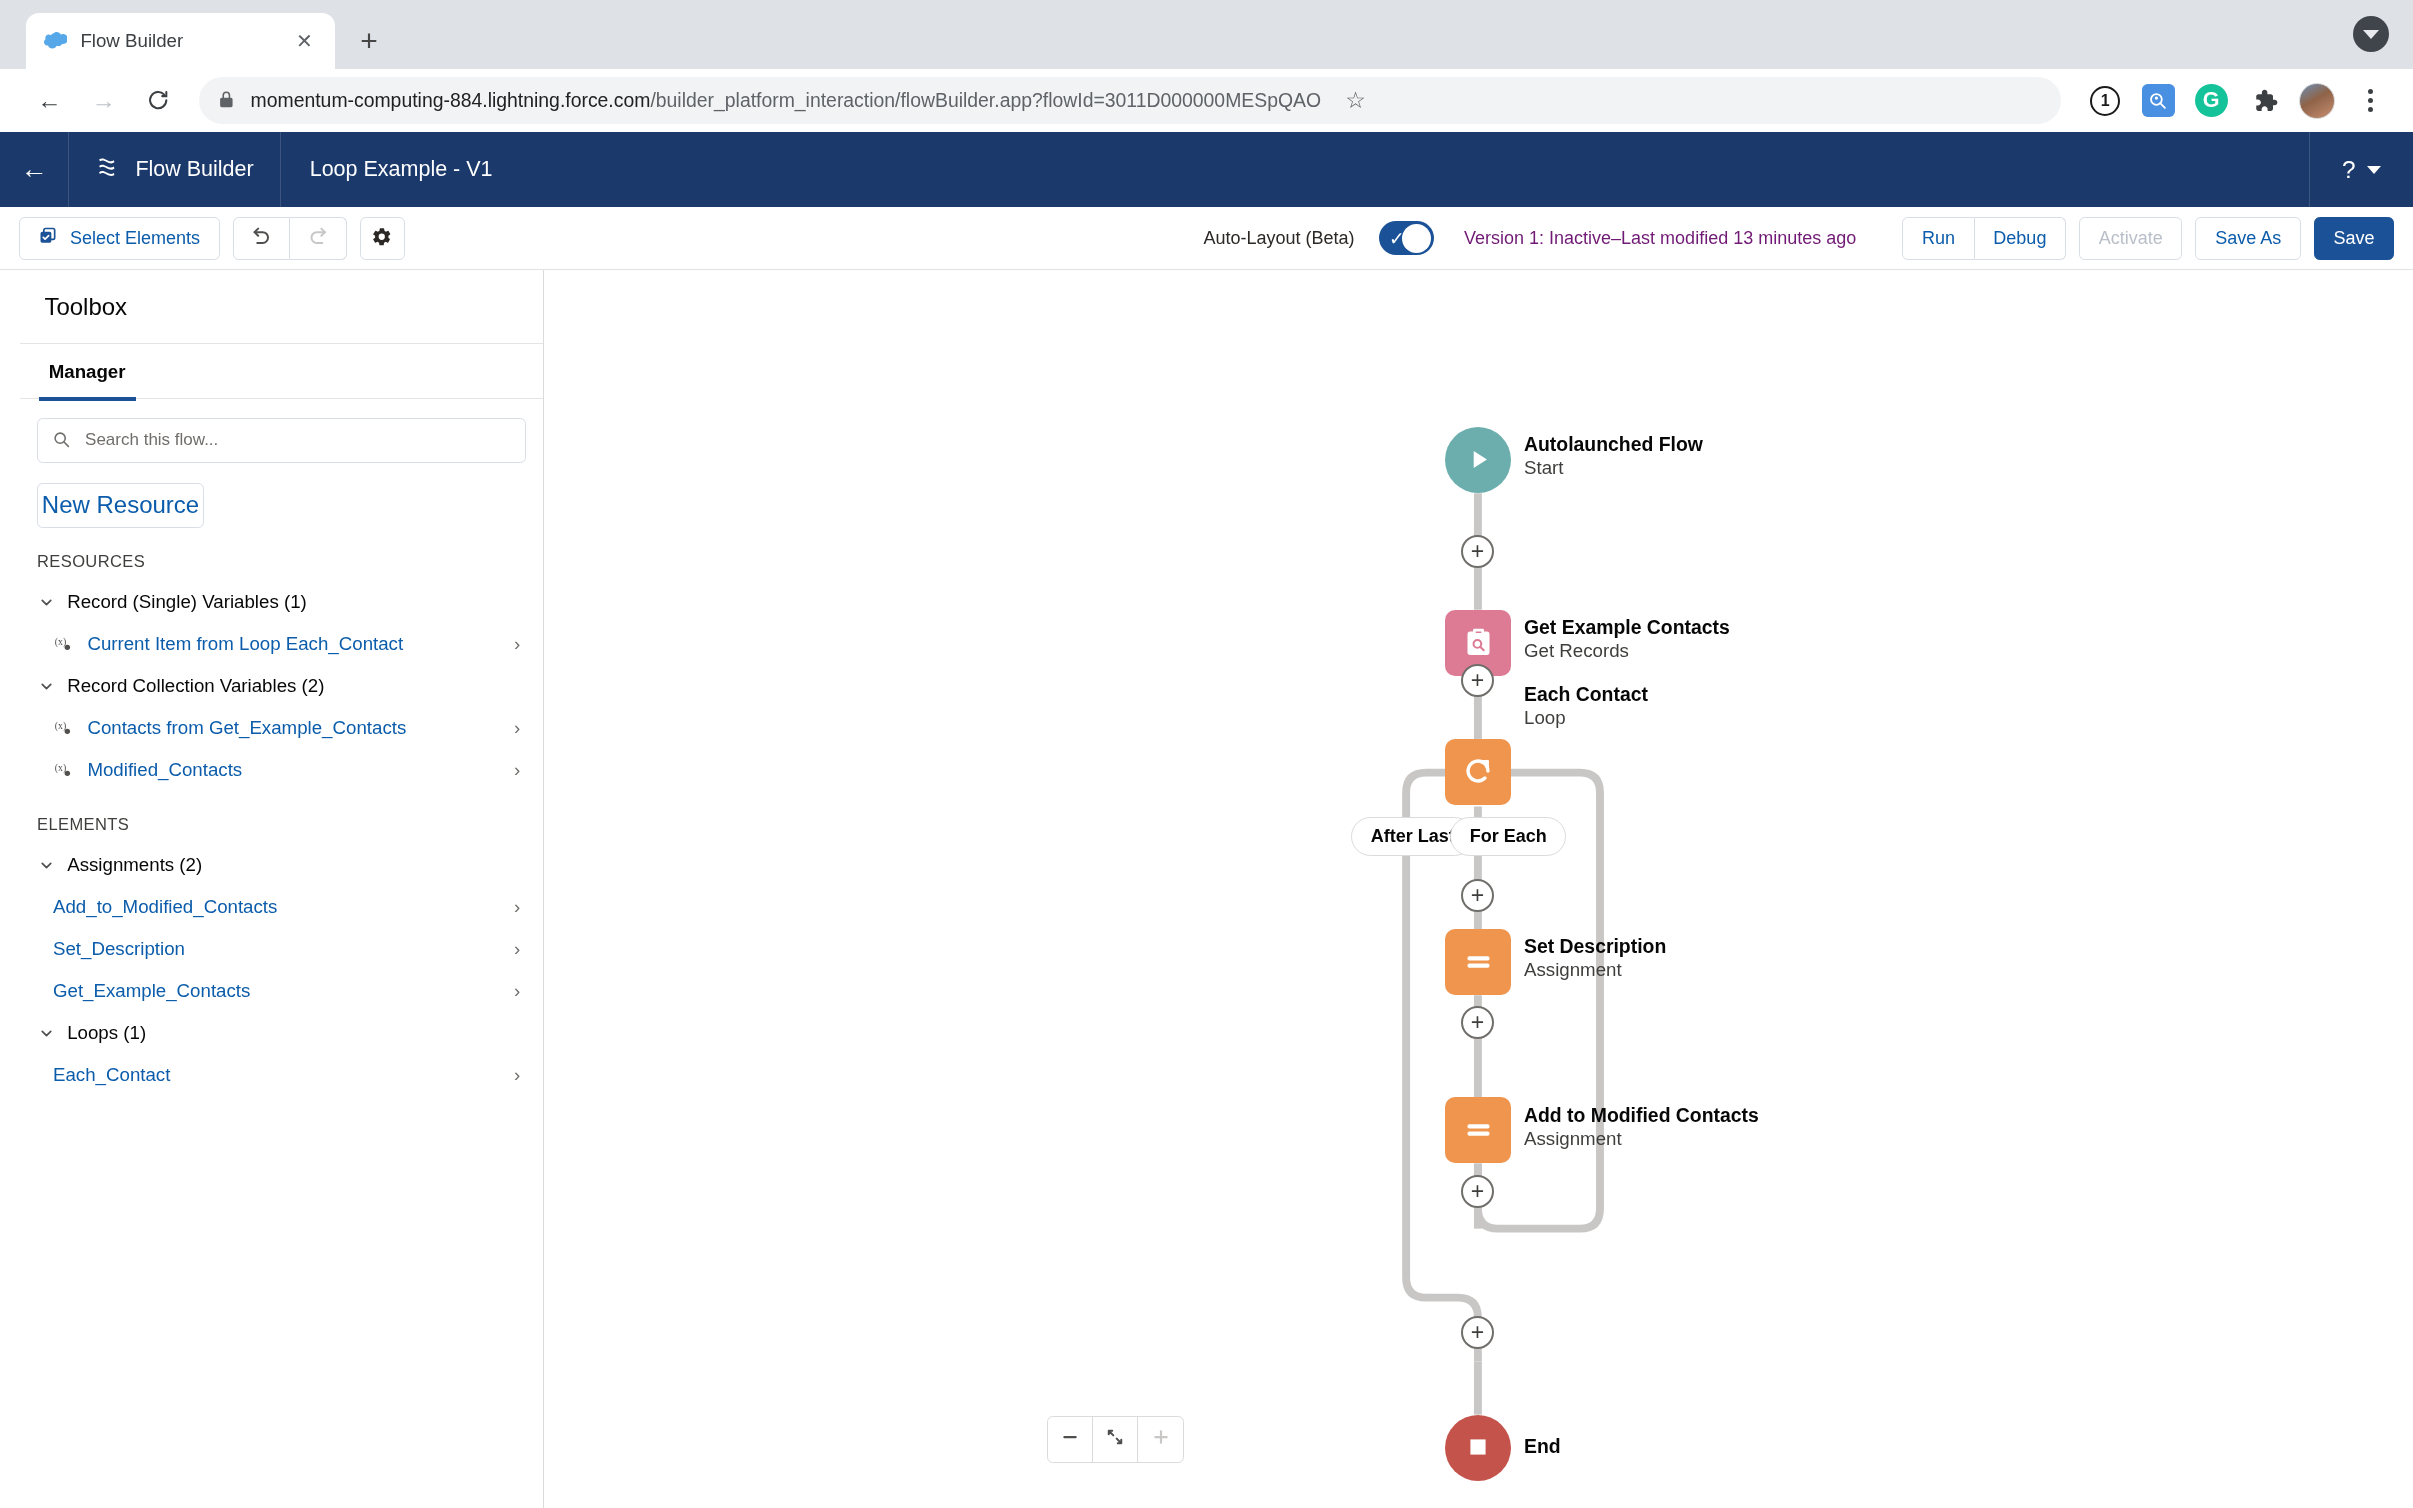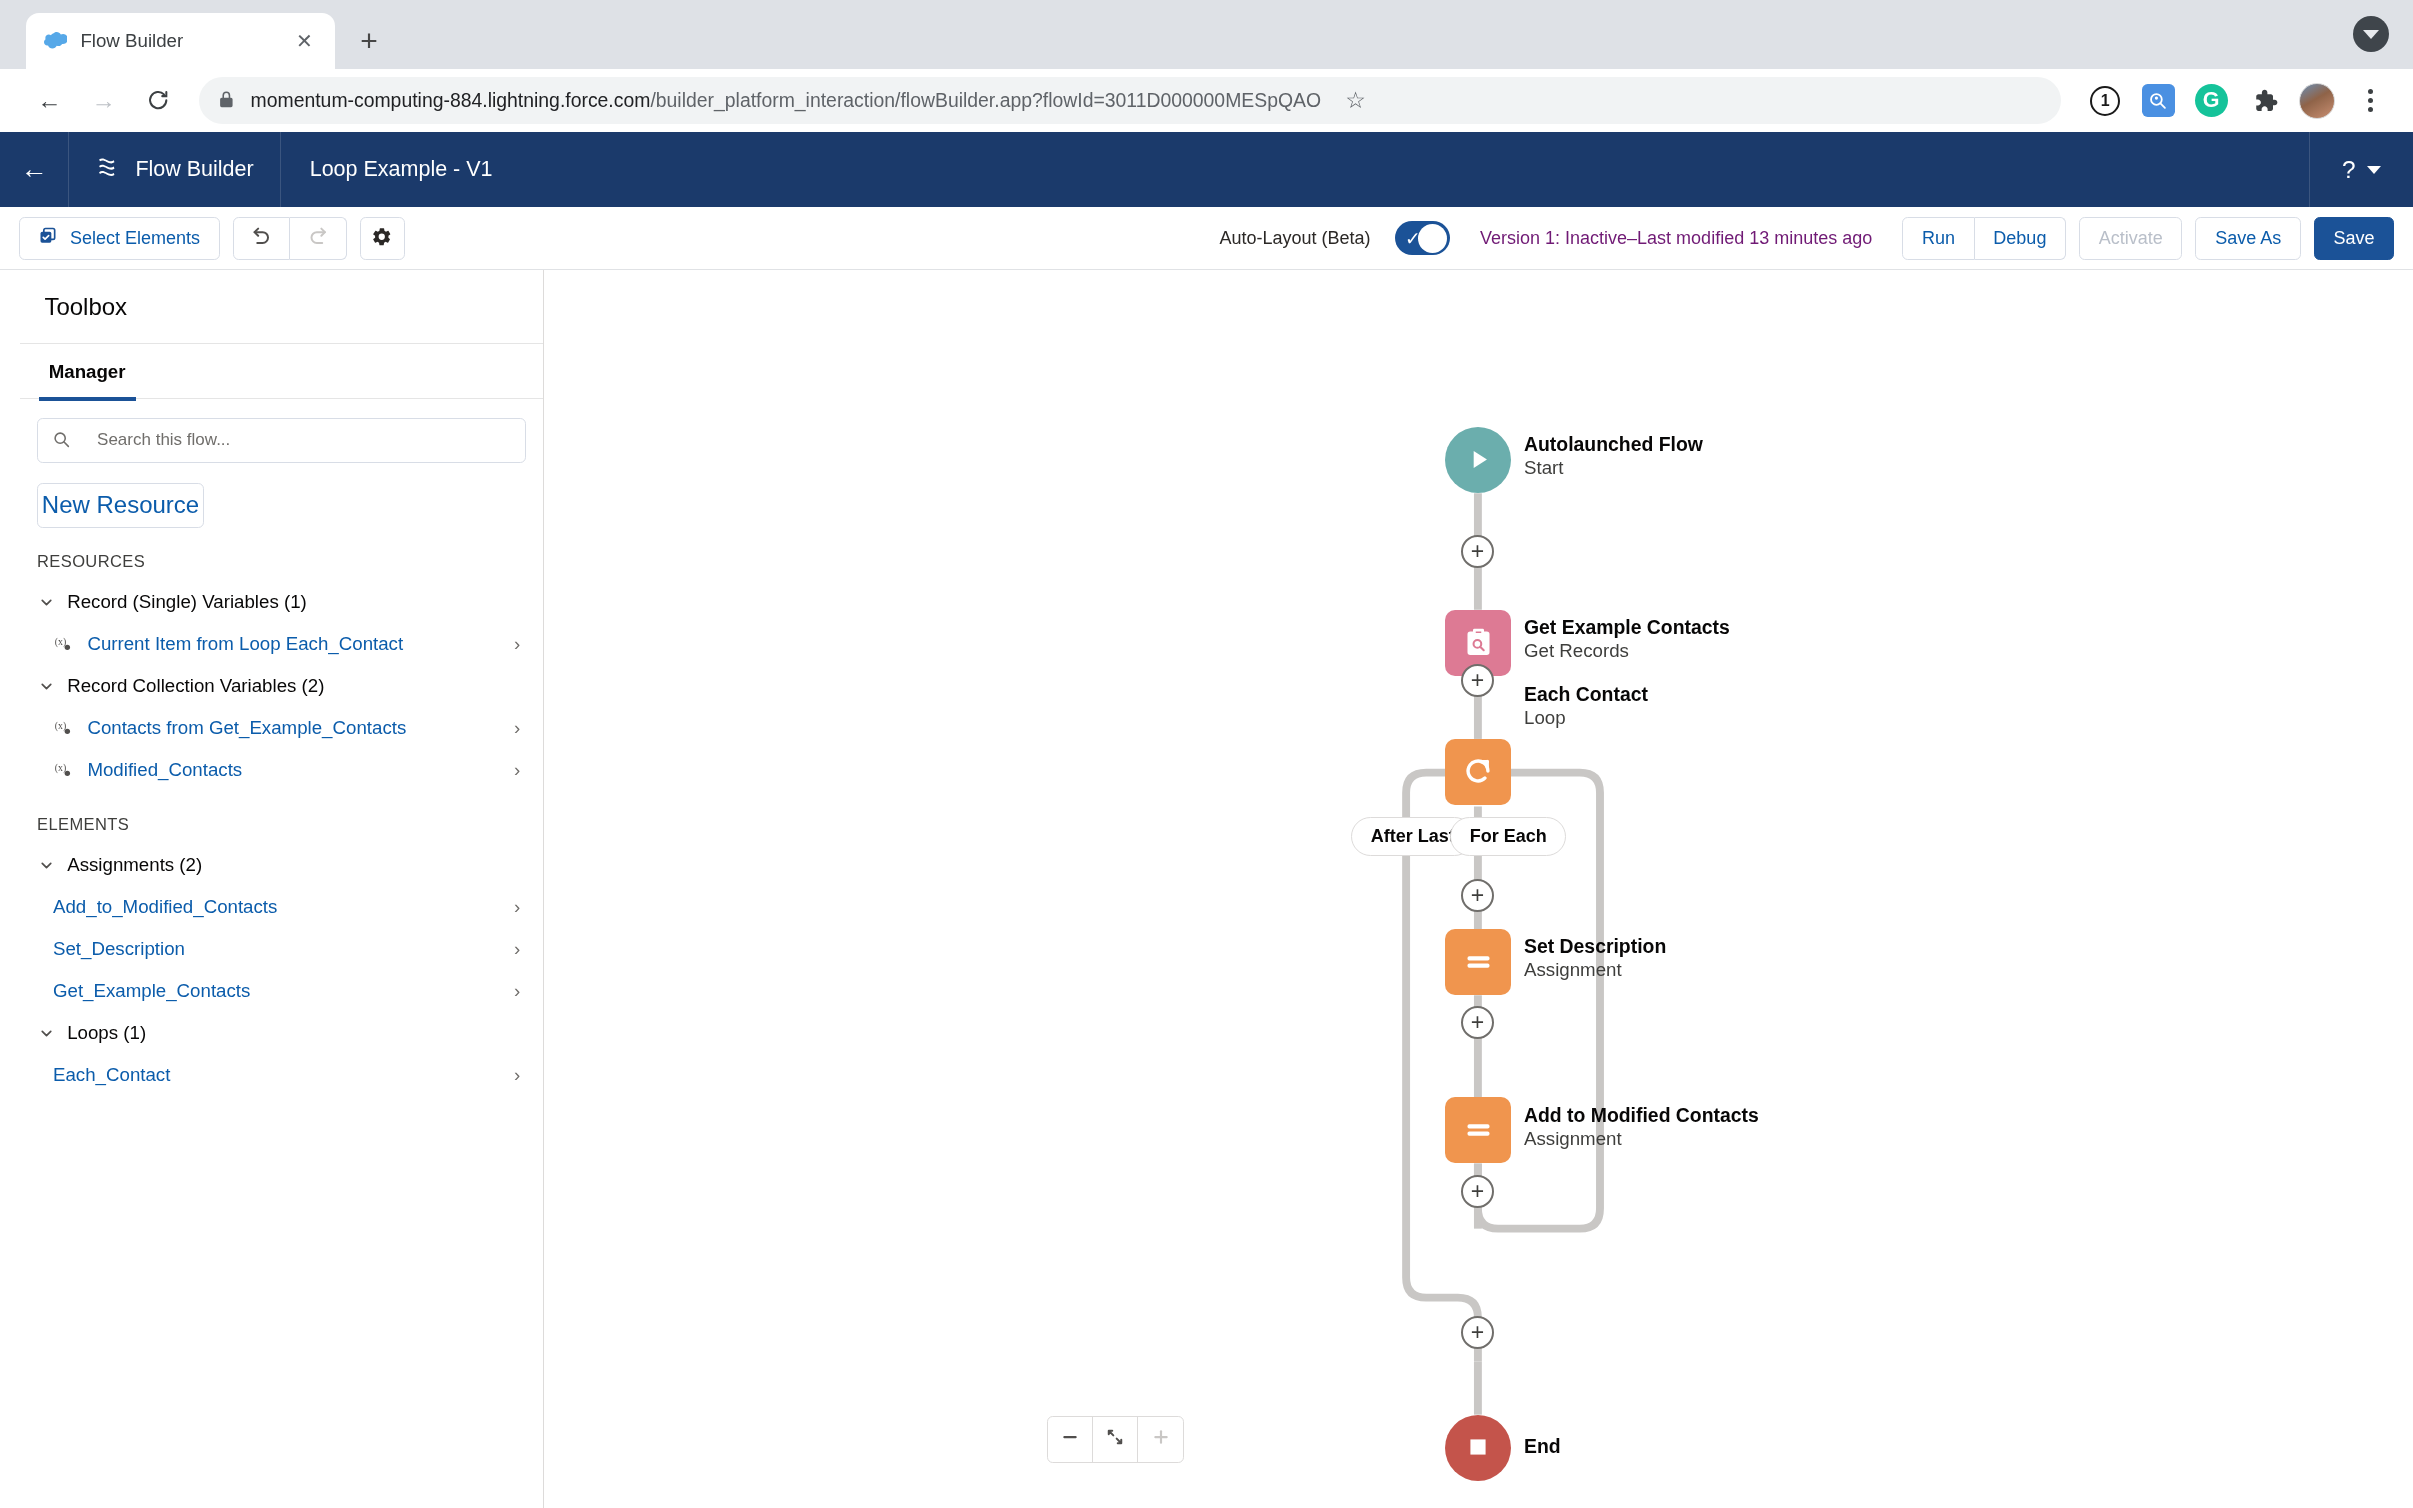--- a/index.html
+++ b/index.html
@@ -161,21 +161,21 @@
   .toggle .knob {
     width: 29px; height: 29px; border-radius: 50%; background: #ffffff;
     margin-left: auto;
   }
   .toggle .check {
     position: absolute; left: 10px; top: 7.2px; color: #fff; font-size: 18.7px;
   }
   .version-text { font-size: 18px; color: #701a75; margin: 0 17px; white-space: nowrap; }
   .btn-group-rd { display: flex; }
   .btn-group-rd .btn { border-radius: 0; border-left-width: 0; }
-  .btn-group-rd .btn:first-child { border-radius: 5.7px 0 0 5.7px; border-left-width: 1.4px; }
+  .btn-group-rd .btn:first-child { border-radius: 5.7px 0 0 5.7px; border-left-width: 1.4px; margin-left: 16px; }
   .btn-group-rd .btn:last-child { border-radius: 0 5.7px 5.7px 0; }
 
   
   .sf-body { display: flex; height: 1238px; }
 
   
   .toolbox {
     width: 544px; background: #ffffff; border-right: 1.4px solid #dddbda;
     display: flex; flex-direction: column; padding-left: 20px;
   }
@@ -185,21 +185,21 @@
   }
   .toolbox-tabs { display: flex; border-bottom: 1.4px solid #e5e5e5; padding: 0 18.7px; }
   .toolbox-tab {
     font-size: 18.7px; font-weight: bold; color: #080707; padding: 17px 10px 14.4px 10px;
     border-bottom: 4.3px solid transparent; margin-bottom: -2.9px;
   }
   .toolbox-tab.active { color: #080707; border-bottom-color: #1b5297; }
   .toolbox-pad { padding: 18.7px 17px 0 17px; }
   .search-box {
     height: 45px; border: 1.4px solid #d8dde6; border-radius: 5.7px;
-    display: flex; align-items: center; padding: 0 14.4px; gap: 26px;
+    display: flex; align-items: center; padding: 0 14.4px; gap: 14px;
     background: #ffffff;
   }
   .search-placeholder { font-size: 17px; color: #706e6b; }
   .new-resource-btn {
     margin-top: 20px; height: 45px; width: 167px; border: 1.4px solid #d8dde6;
     border-radius: 5.7px; background: #fff; color: #0b5cab; font-size: 24px;
     display: flex; align-items: center; justify-content: center;
   }
   .section-head {
     font-size: 16.5px; color: #3e3e3c; letter-spacing: 0.4px;

